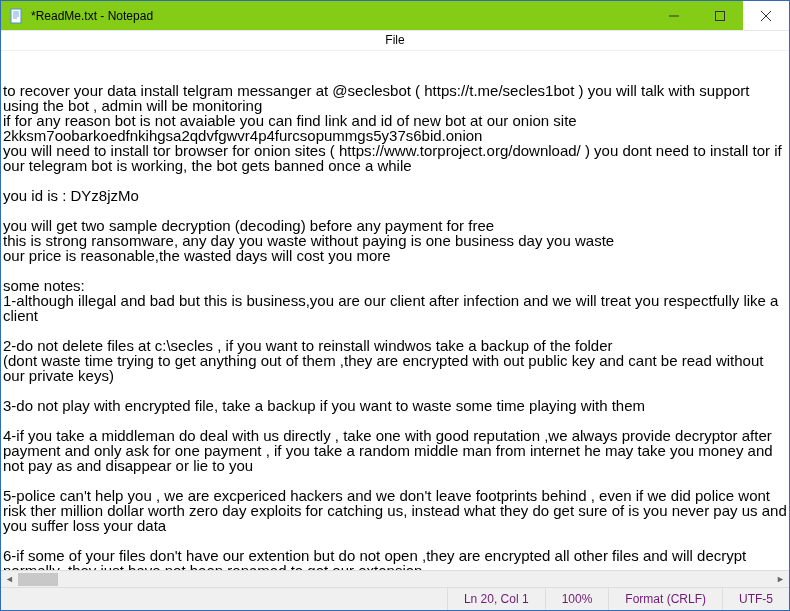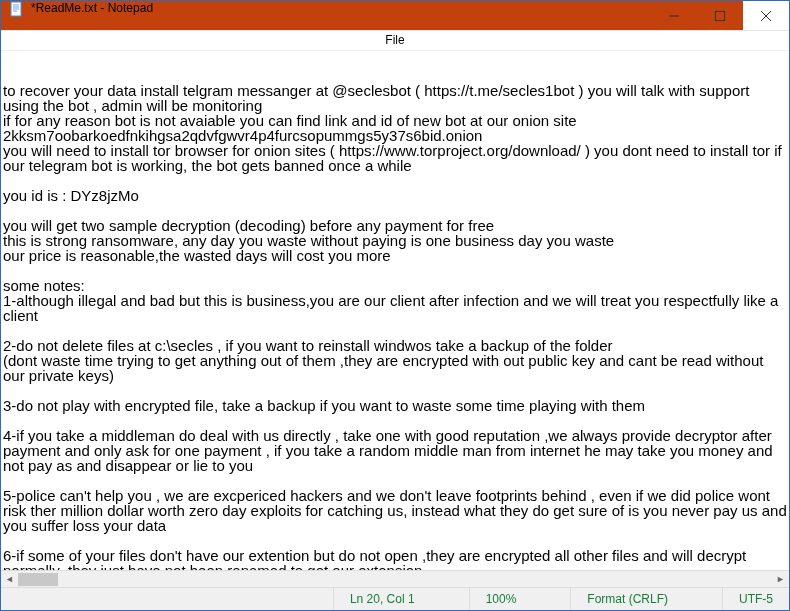--- a/index.html
+++ b/index.html
@@ -17,22 +17,23 @@
     }
     .window {
       width: 100%;
       height: 100%;
       display: flex;
       flex-direction: column;
       border: 1px solid #2e6bb8;
     }
     .titlebar {
       height: 30px;
-      background: #c2410c;
-      display: flex;
+      background: #84cc16;
+      display: flex;
+      align-items: center;
       padding: 0 0 0 8px;
       border-bottom: 1px solid #e8e8e8;
     }
     .titlebar-icon {
       width: 16px;
       height: 16px;
       margin-right: 6px;
       display: flex;
       align-items: center;
       justify-content: center;
@@ -137,22 +138,21 @@
       background: #c8c8c8;
       border-radius: 0;
     }
     .statusbar {
       height: 23px;
       background: #f0f0f0;
       border-top: 1px solid #ddd;
       display: flex;
       align-items: center;
       font-size: 12px;
-      color: #15803d;
-      gap: 38px;
+      color: #701a75;
     }
     .status-spacer {
       flex: 1;
     }
     .status-item {
       padding: 0 16px;
       border-left: 1px solid #ddd;
       height: 100%;
       display: flex;
       align-items: center;

